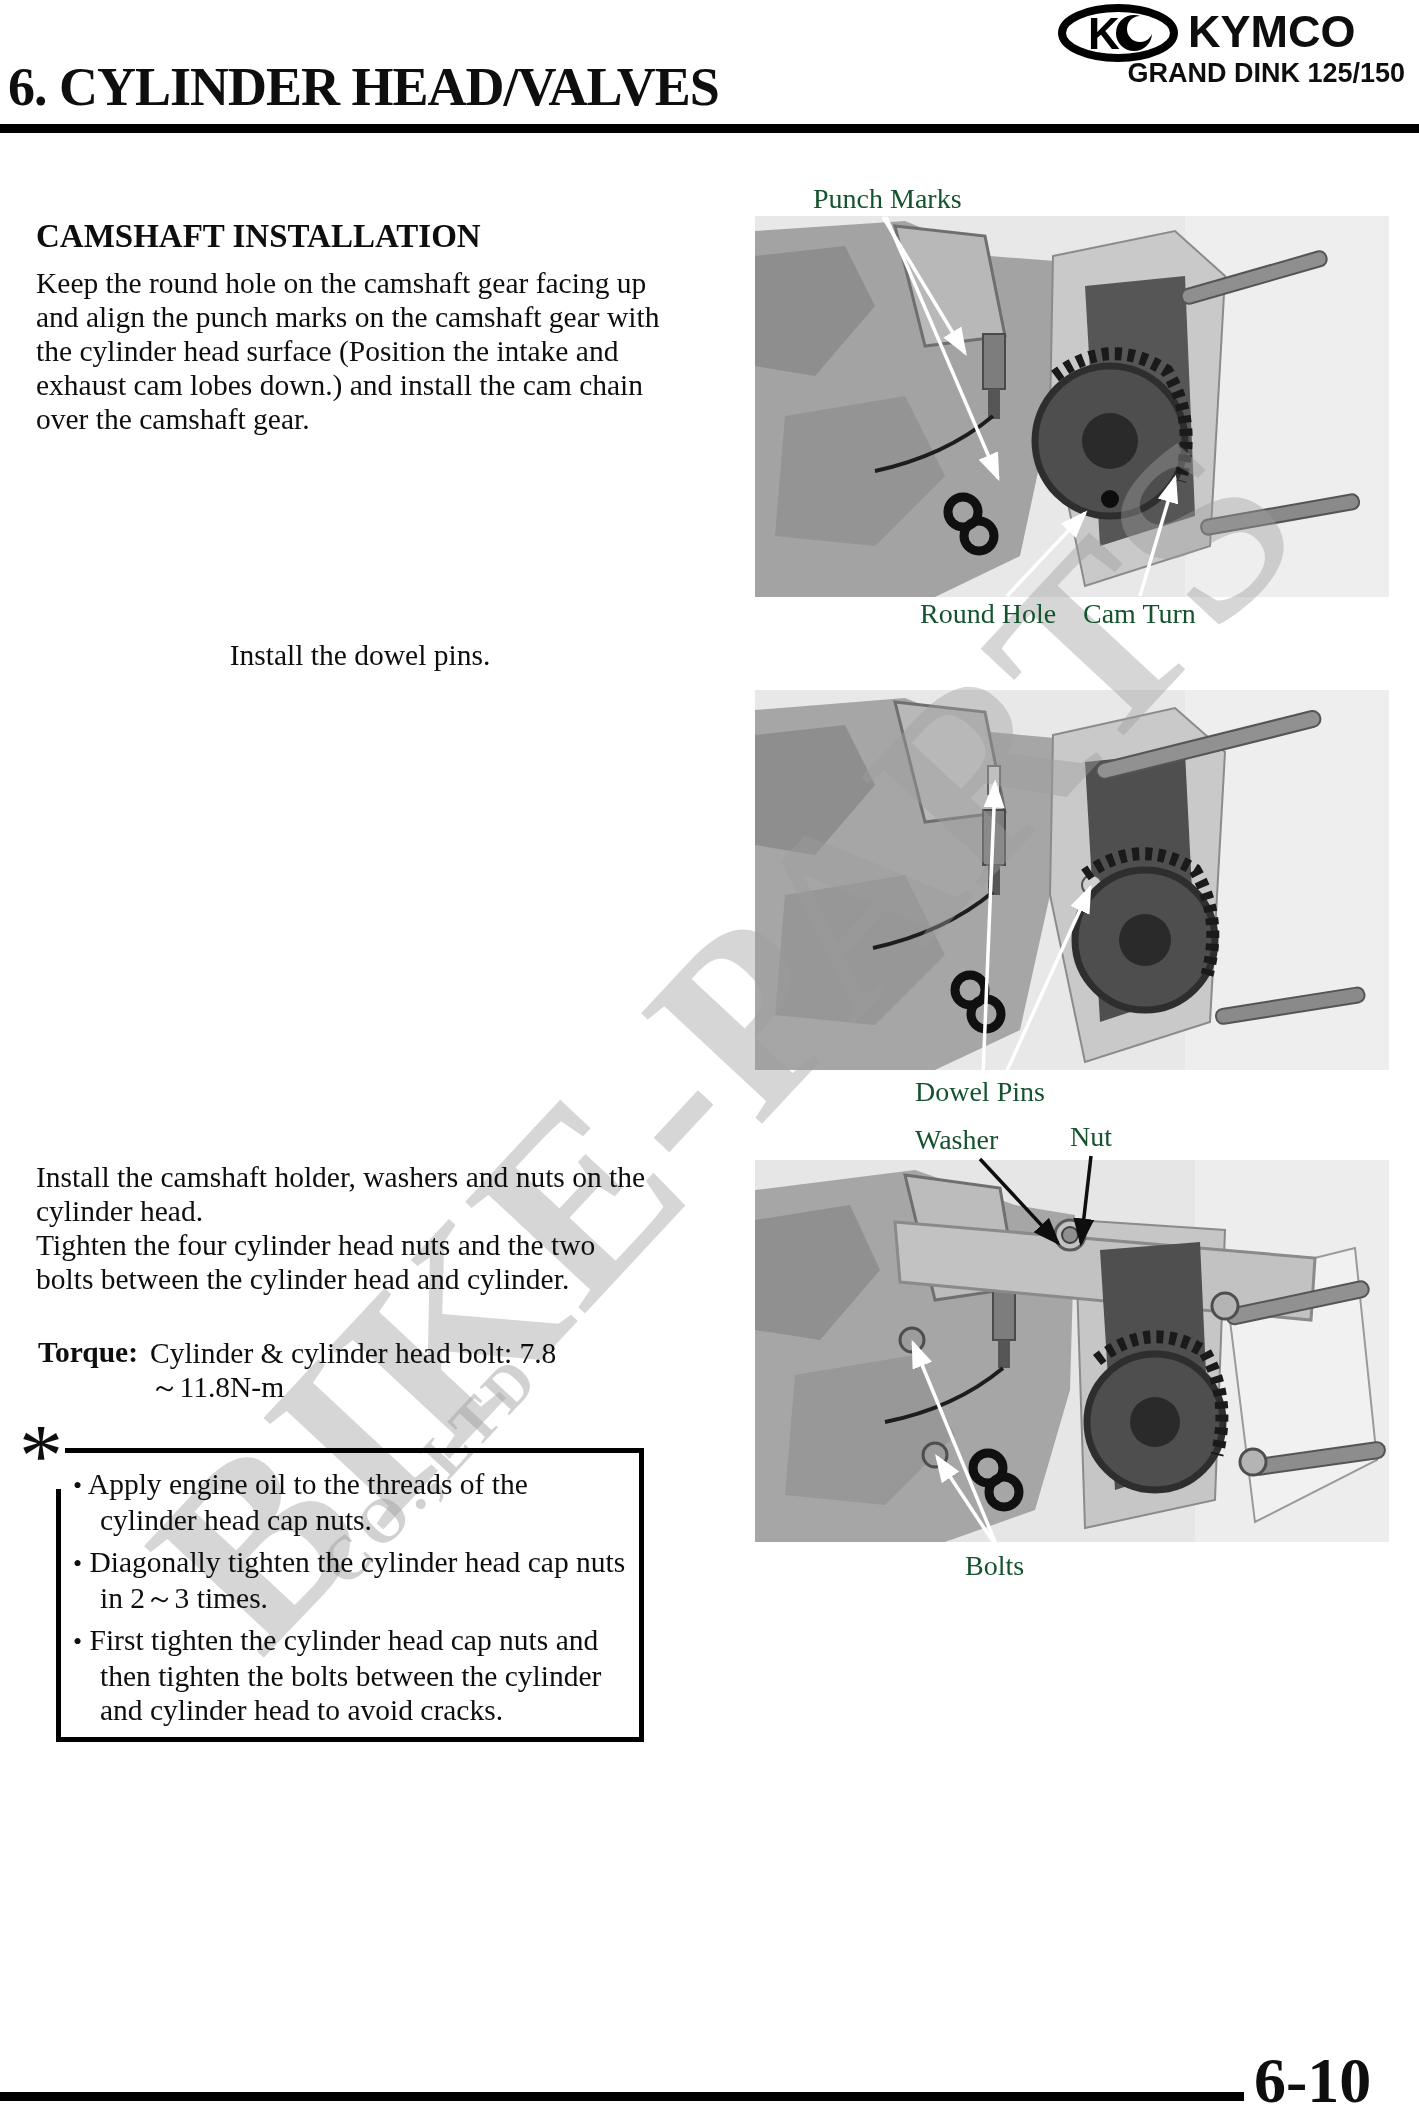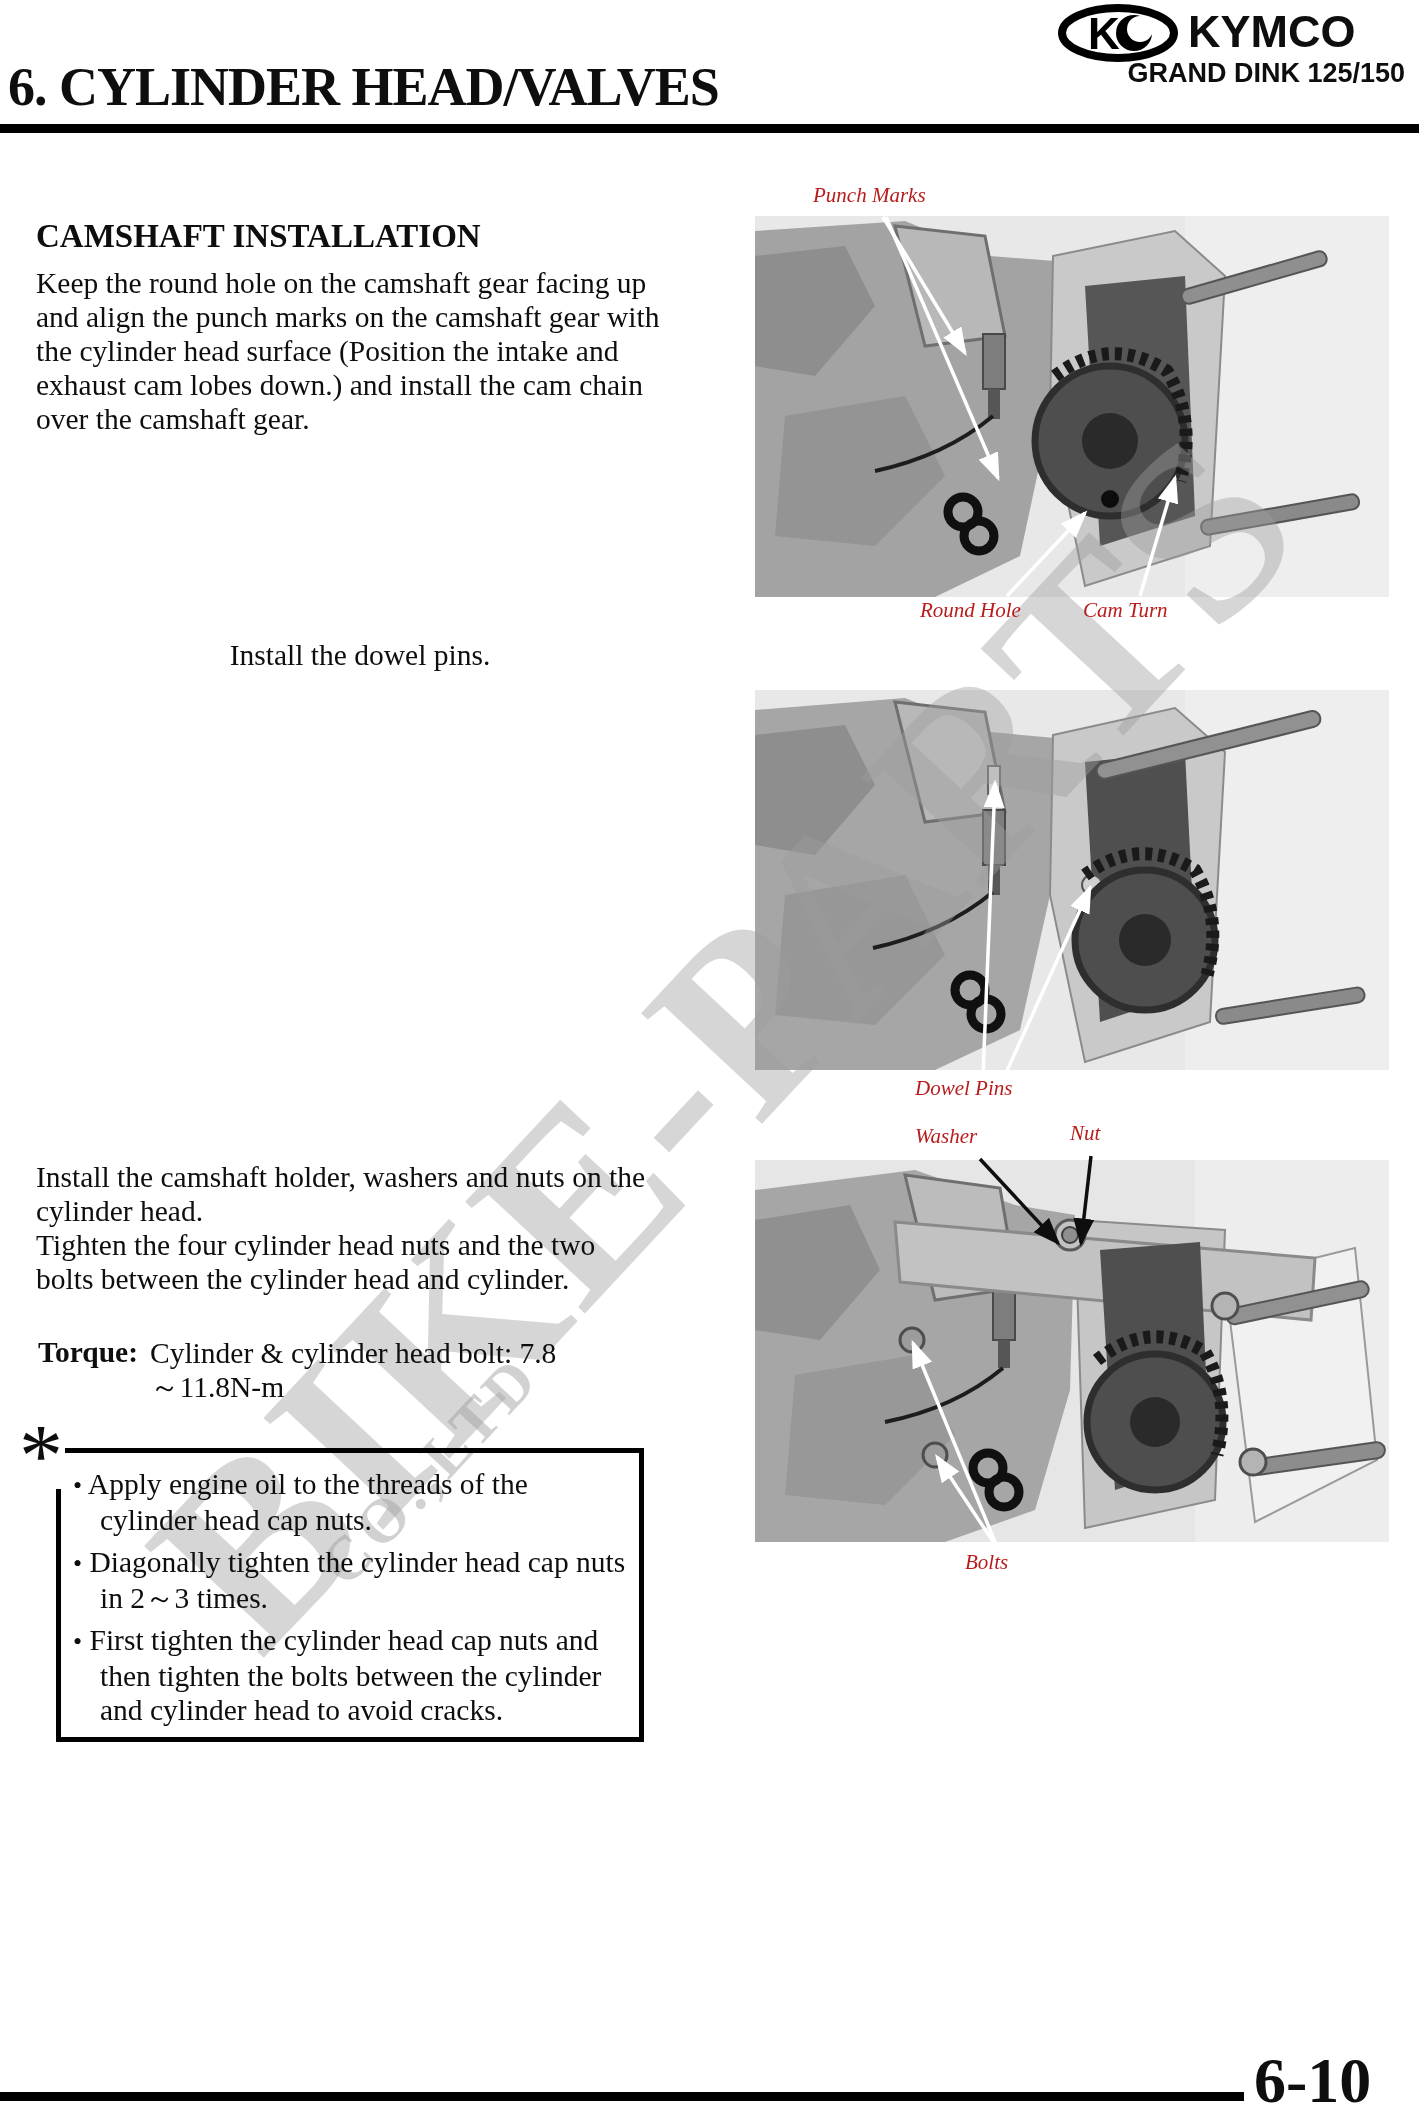--- a/index.html
+++ b/index.html
@@ -56,21 +56,21 @@
   .note-asterisk {
     position:absolute; left:-44px; top:-30px; width:48px; height:66px;
     background:#fff; font-size:88px; line-height:66px; text-align:center; font-weight:normal;
   }
   .note-item { font-size:29.5px; line-height:34px; padding-left:27px; text-indent:-27px;margin-top:8px; }
   .note-item .bullet { font-size:26px; }
   
   .figs { position:absolute; left:755px; top:183px; width:636px; height:1410px; }
   .photo { position:absolute; left:0; z-index:1; }
   .fig-label {
-    position:absolute; z-index:10; font-size:21px; white-space:nowrap; color:#b91c1c;font-style:italic;
+    position:absolute; z-index:10; font-size:28px; white-space:nowrap; color:#14532d;
   }
   .arrows { position:absolute; left:0; top:0; z-index:9; pointer-events:none; }
   
   .rule-bottom { position:absolute; left:0; top:2092px; width:1244px; height:9px; background:#000; z-index:6; }
   .page-num {
     position:absolute; left:1254px; top:2044px; font-size:64px; font-weight:bold; z-index:6;
   }
 </style>
 </head>
 <body>

